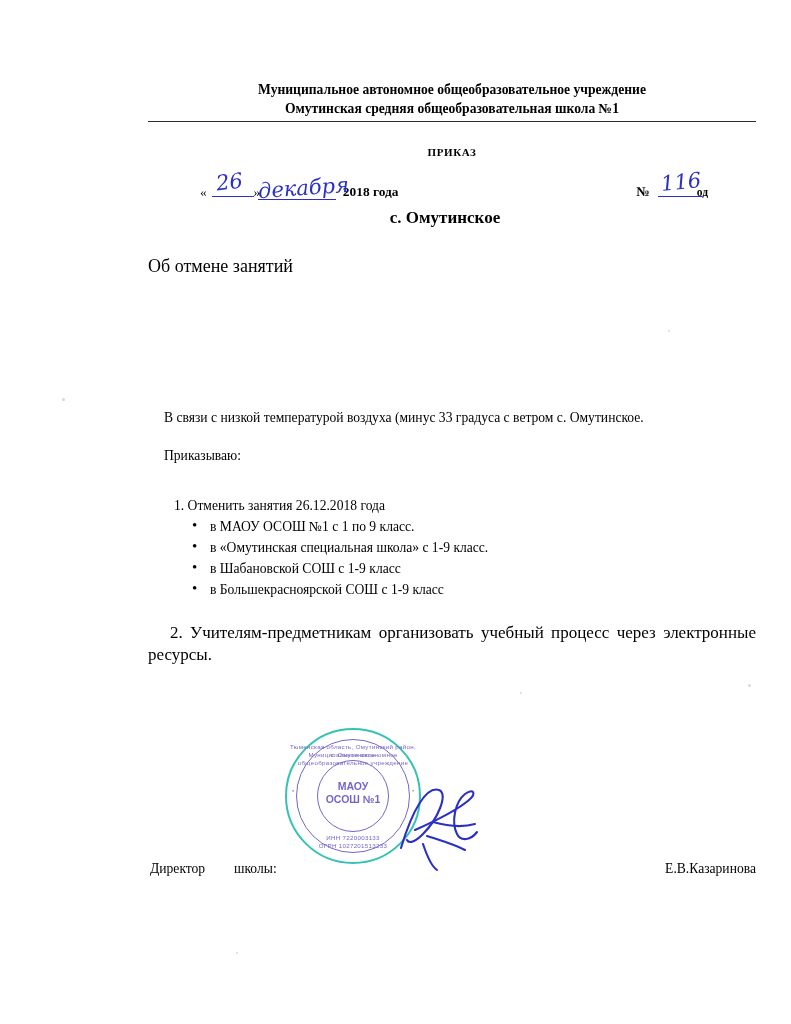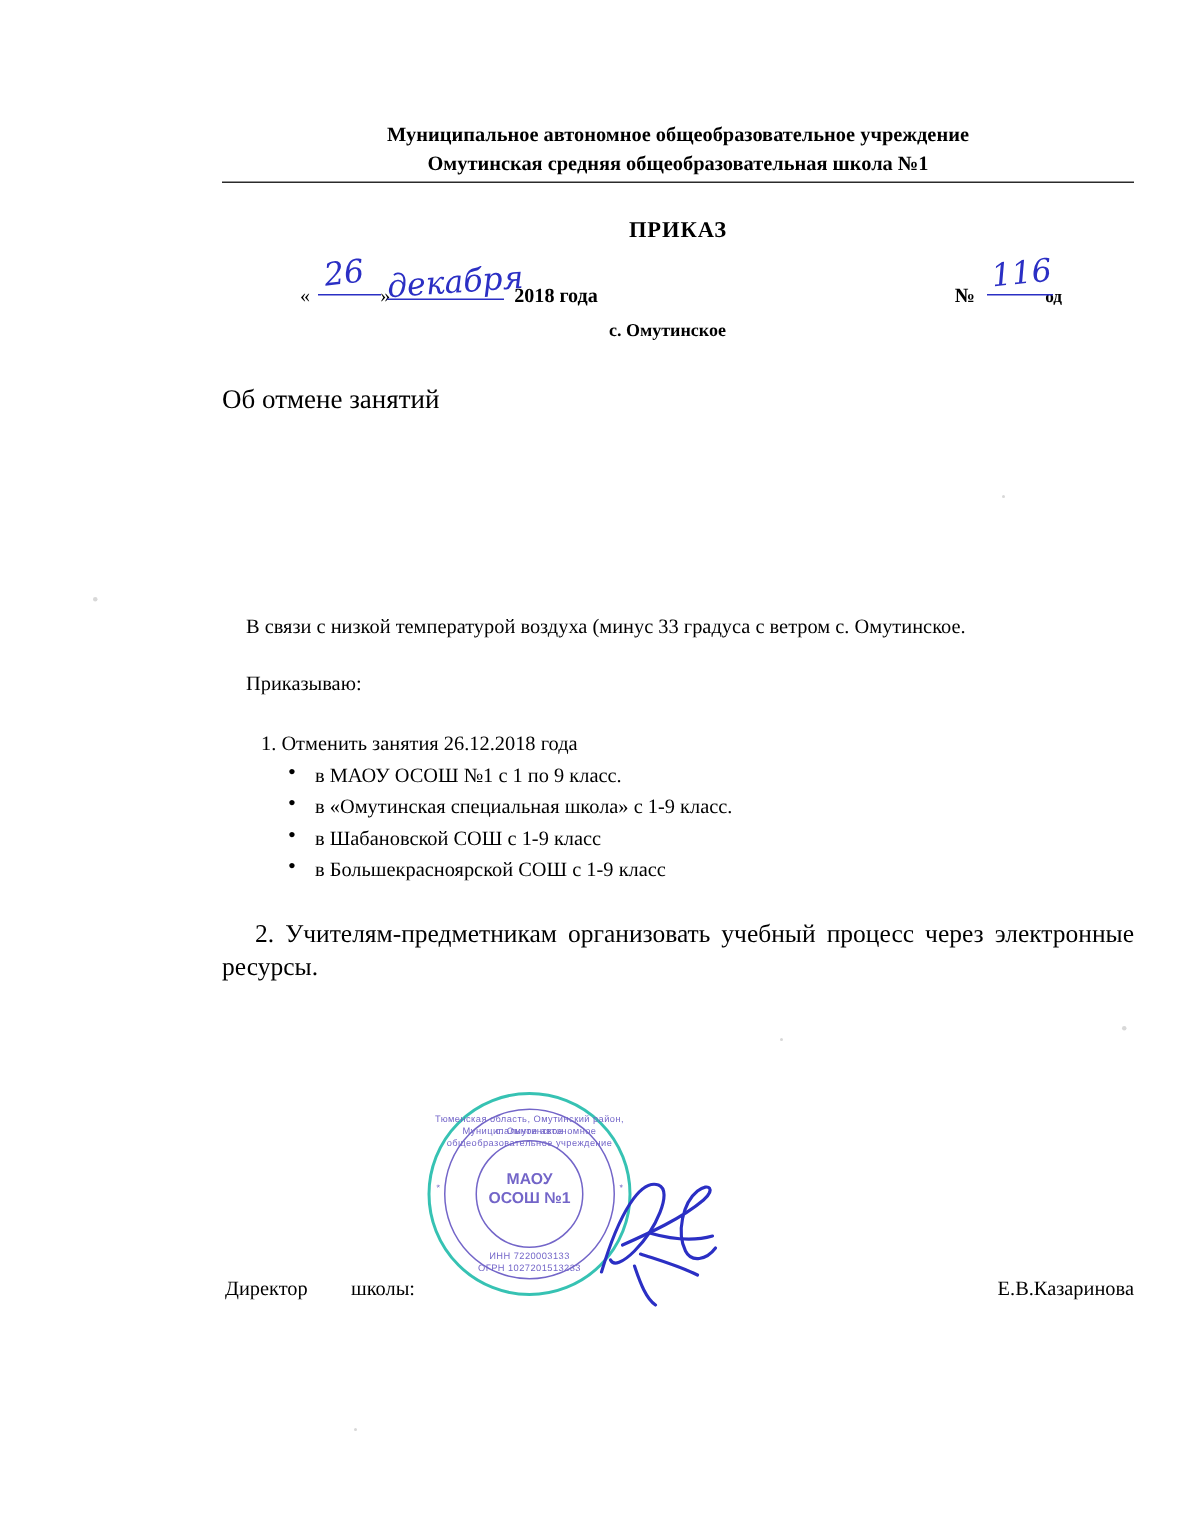--- a/index.html
+++ b/index.html
@@ -37,21 +37,21 @@
     line-height: 19px;
   }
   .org-rule {
     border-bottom: 1.6px solid #2b2b2b;
     width: 608px;
     margin-top: 3px;
   }
   .order-word {
     text-align: center;
     font-weight: bold;
-    font-size: 15px;
+    font-size: 11px;
     letter-spacing: 0.6px;
     margin-top: 24px;
   }
   .date-row {
     position: relative;
     height: 26px;
     margin-top: 22px;
     font-size: 13.4px;
   }
   .date-left {
@@ -79,38 +79,38 @@
     font-weight: bold;
     white-space: nowrap;
   }
   .number-right .od {
     font-weight: bold;
     font-size: 11.5px;
   }
   .place {
     text-align: center;
     font-weight: bold;
-    font-size: 12px;
+    font-size: 17px;
     margin-top: 2px;
     padding-right: 14px;
   }
   .subject {
     font-size: 18px;
     margin-top: 28px;
   }
   .body-block {
     font-size: 13.6px;
     line-height: 21.5px;
     margin-top: 130px;
   }
   .body-block p {
     margin: 16px;
   }
   .numbered {
-    margin-top: 22px;
+    margin-top: 32px;
     font-size: 13.6px;
   }
   .numbered .num-item {
     margin-left: 28px;
     text-indent: -2px;
   }
   .bullets {
     list-style: none;
     margin: 2px 0 0 0;
     padding: 0;

